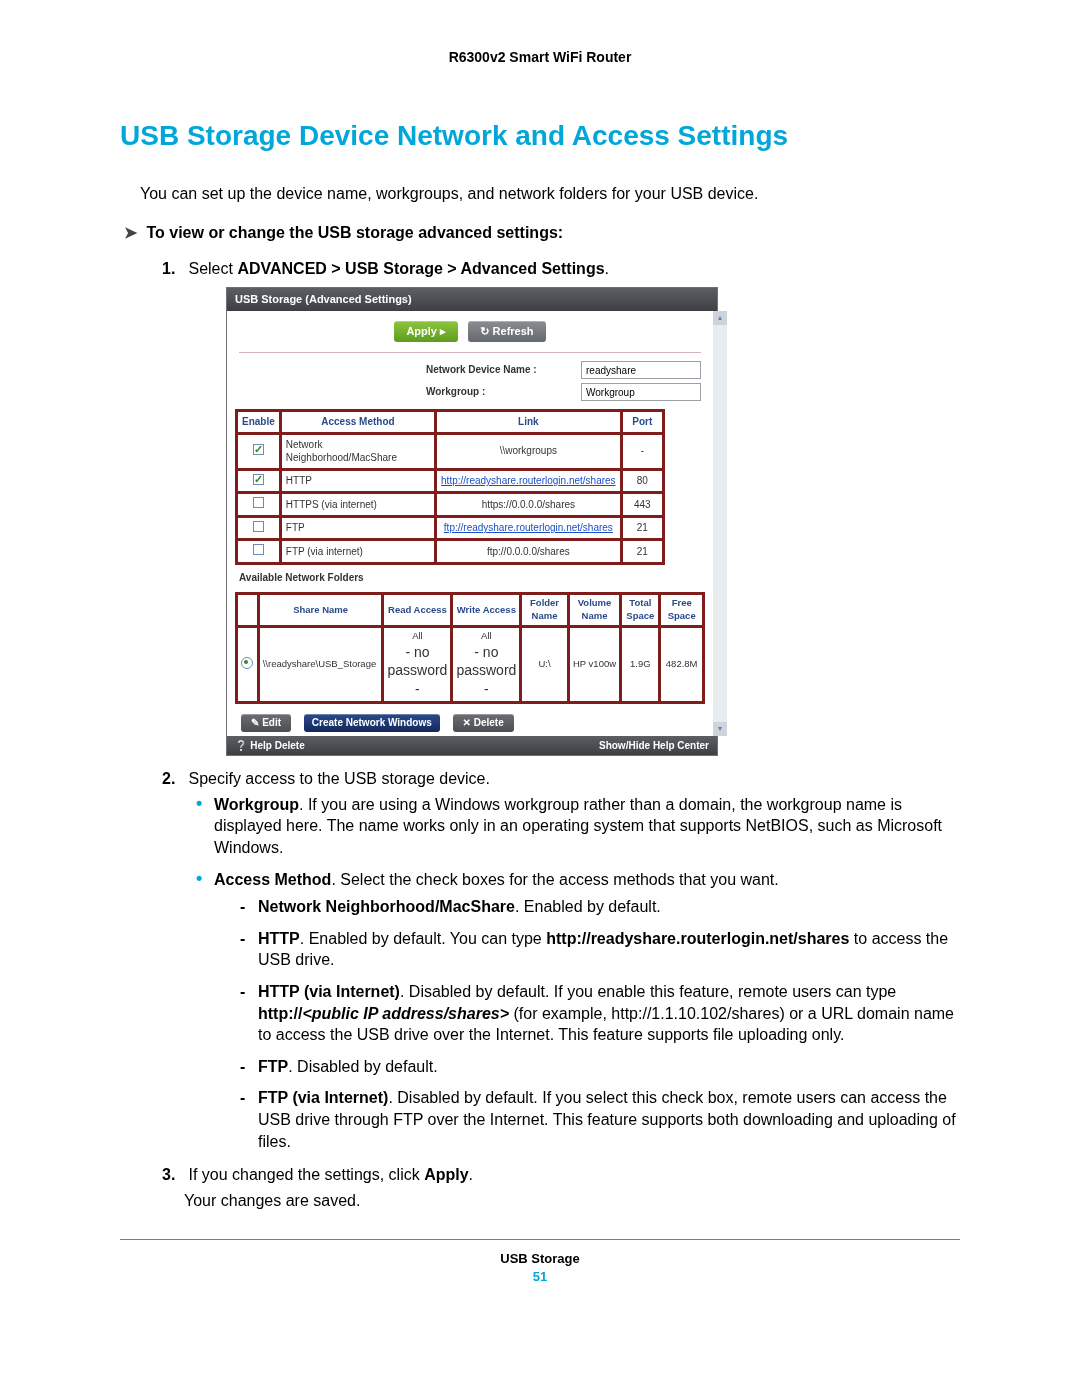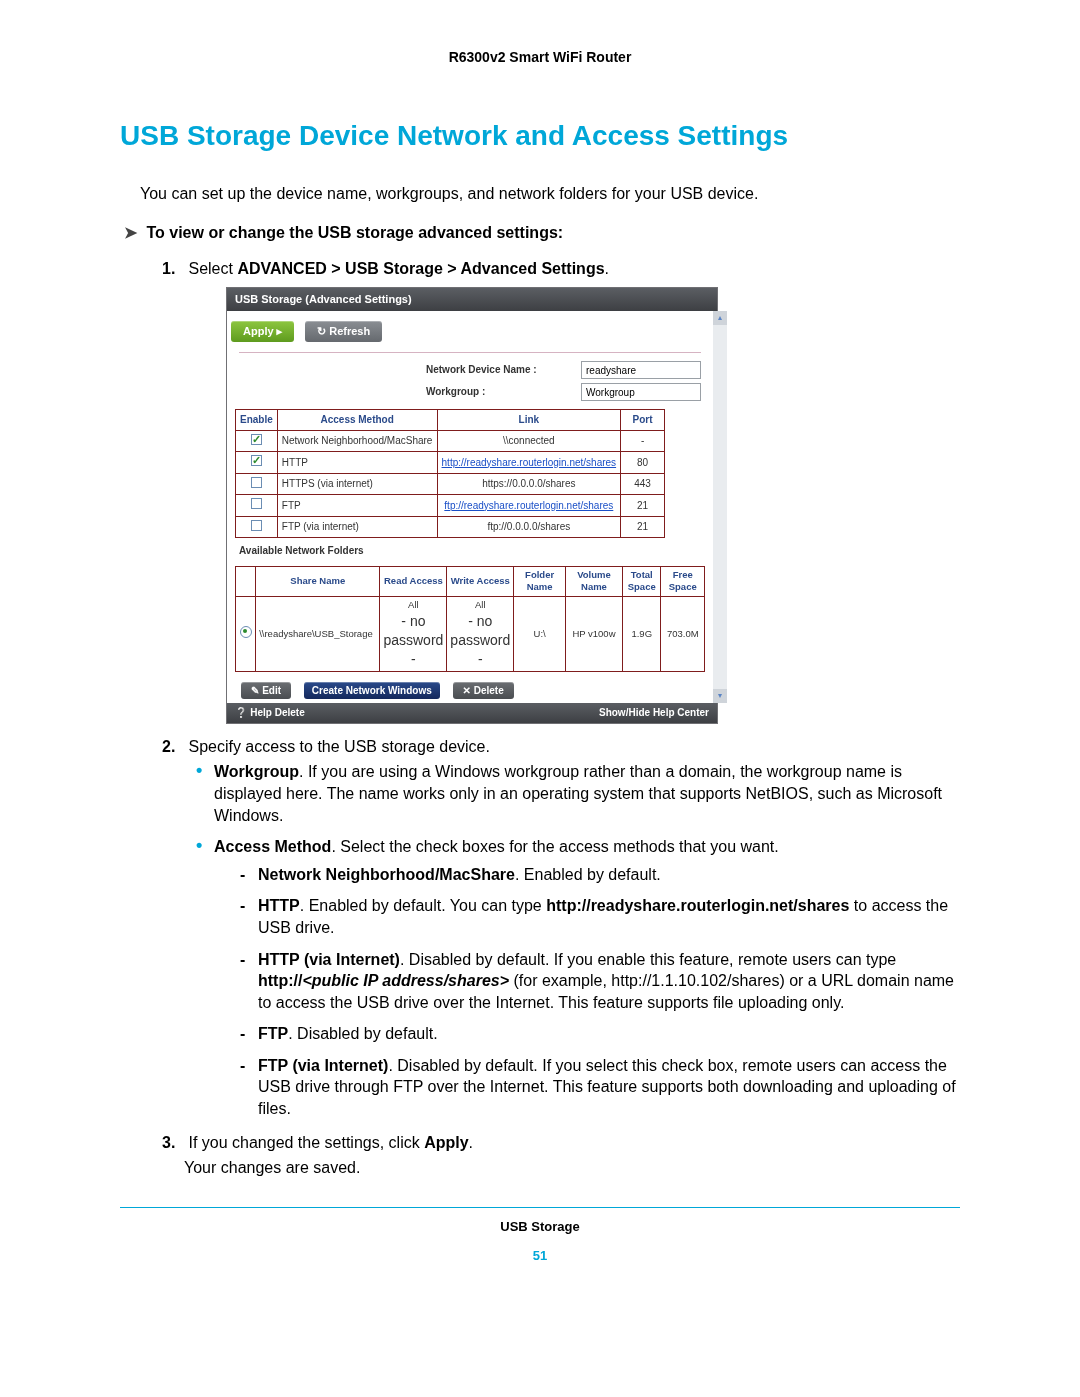--- a/index.html
+++ b/index.html
@@ -108,20 +108,21 @@
   }
   .panel-scroll .btn-scroll {
     width: 14px; height: 14px;
     background: #cfd4da;
     font-size: 8px;
     text-align: center;
     line-height: 14px;
     color: #5a84c4;
   }
   .panel-buttons {
+    text-align: center;
     padding: 10px 0 10px 0;
   }
   .btn {
     display: inline-block;
     border-radius: 3px;
     padding: 3px 12px;
     color: #fff;
     font-weight: bold;
     font-size: 11px;
     margin: 0 4px;
@@ -138,21 +139,21 @@
     width: 110px; height: 16px;
     font-family: inherit; font-size: 10px;
     padding: 0 4px;
     border: 1px solid #9aa0a6;
   }
   table.inner {
     border-collapse: collapse;
     margin: 8px 8px 6px 8px;
   }
   table.inner th, table.inner td {
-    border: 1px solid #7f1d1d;
+    border: 3px solid #7f1d1d;
     font-size: 10px;
     text-align: center;
     vertical-align: middle;
   }
   table.inner th {
     color: #2a4a8a;
     font-weight: bold;
     padding: 3px 4px;
     background: #fff;
   }
@@ -213,21 +214,21 @@
     font-size: 10px;
     padding: 3px 8px;
     display: flex;
     justify-content: space-between;
   }
   .page-footer-rule {
     border: 0; border-top: 1px solid #00a7d8;
     margin: 28px 0 10px 0;
   }
   .page-footer-label { text-align: center; font-weight: bold; font-size: 13px; }
-  .page-number { text-align: center; color: #00a7d8; font-size: 13px; font-weight: bold; margin-top: 12px; }
+  .page-number { text-align: center; color: #00a7d8; font-size: 13px; font-weight: bold; margin-top: 0; }
 </style>
 </head>
 <body>
 
 <div class="page">
 
   <div class="header-title">R6300v2 Smart WiFi Router</div>
 
   <h1 class="section-title">USB Storage Device Network and Access Settings</h1>
 
@@ -277,21 +278,21 @@
                 <th>Enable</th>
                 <th>Access Method</th>
                 <th>Link</th>
                 <th>Port</th>
               </tr>
               </tbody>
                 <tbody id="access-body">
                   <tr>
                     <td><span class="chk on"></span></td>
                     <td style="text-align:left">Network Neighborhood/MacShare</td>
-                    <td>\\connected</td>
+                    <td>\\workgroups</td>
                     <td>-</td>
                   </tr>
                   <tr>
                     <td><span class="chk on"></span></td>
                     <td style="text-align:left">HTTP</td>
                     <td><span class="link">http://readyshare.routerlogin.net/shares</span></td>
                     <td>80</td>
                   </tr>
                   <tr>
                     <td><span class="chk "></span></td>
@@ -328,21 +329,21 @@
                 <th style="width:40px">Free Space</th>
               </tr>
               <tr>
                 <td><span class="radio on"></span></td>
                 <td style="text-align:left">\\readyshare\USB_Storage</td>
                 <td><span>All</span><span class="sub">- no password -</span></td>
                 <td><span>All</span><span class="sub">- no password -</span></td>
                 <td>U:\</td>
                 <td>HP v100w</td>
                 <td>1.9G</td>
-                <td>703.0M</td>
+                <td>482.8M</td>
               </tr>
             </tbody>
               </table>
 
             <div class="panel-actions">
               <span class="btn btn-darkgrey">✎ Edit</span>
               <span class="btn btn-darkblue">Create Network Windows</span>
               <span class="btn btn-darkgrey">✕ Delete</span>
             </div>
           </div>

